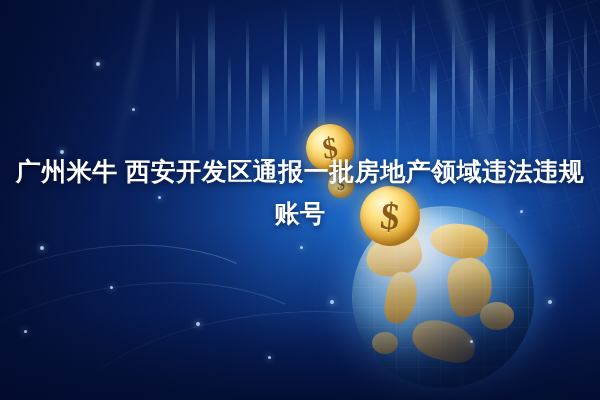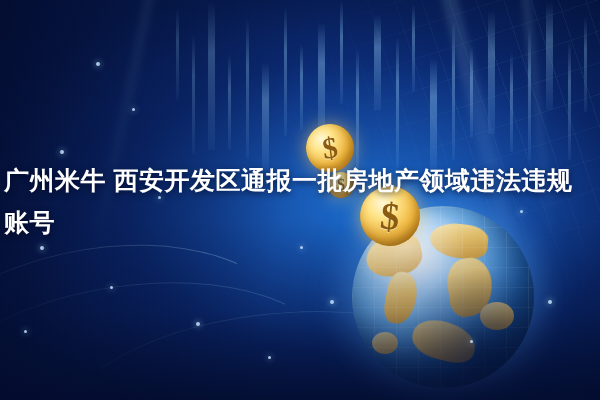--- a/index.html
+++ b/index.html
@@ -166,30 +166,29 @@
   }
 
   
   .headline {
     position: absolute;
     left: 0;
     right: 0;
     top: 150px;
     padding: 0 4px;
     box-sizing: border-box;
-    text-align: left;
+    text-align: center;
     color: #ffffff;
     font-size: 25px;
     line-height: 42px;
     font-weight: bold;
     letter-spacing: 0.5px;
     text-shadow: 0 2px 6px rgba(0,0,20,0.65);
     font-family: "Liberation Sans", sans-serif;
     white-space: normal;
-    margin-top: 9px;
   }
 </style>
 </head>
 <body>
 
 <div class="stage">
 
   <div class="bg-base"></div>
   <div class="mesh"></div>
 

